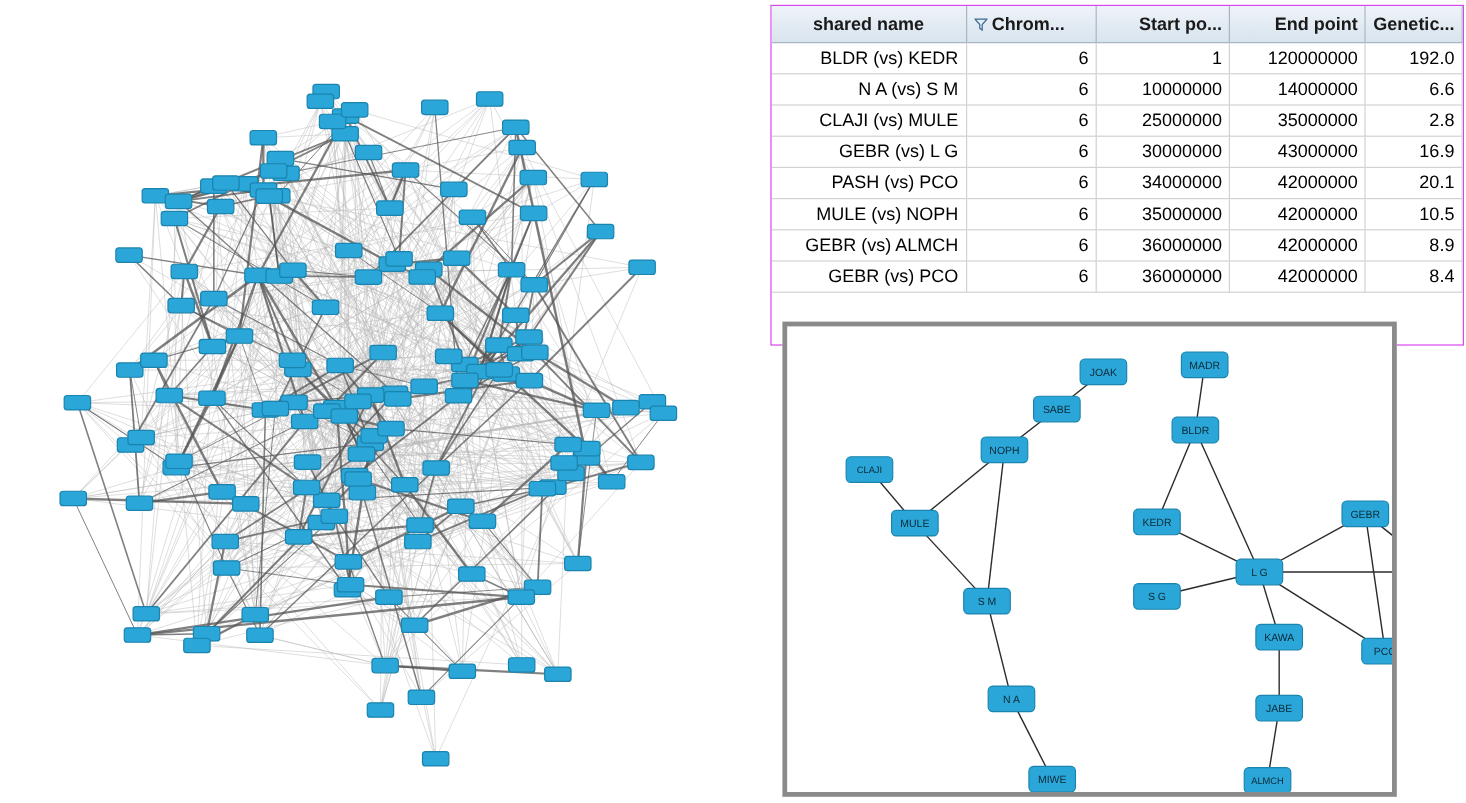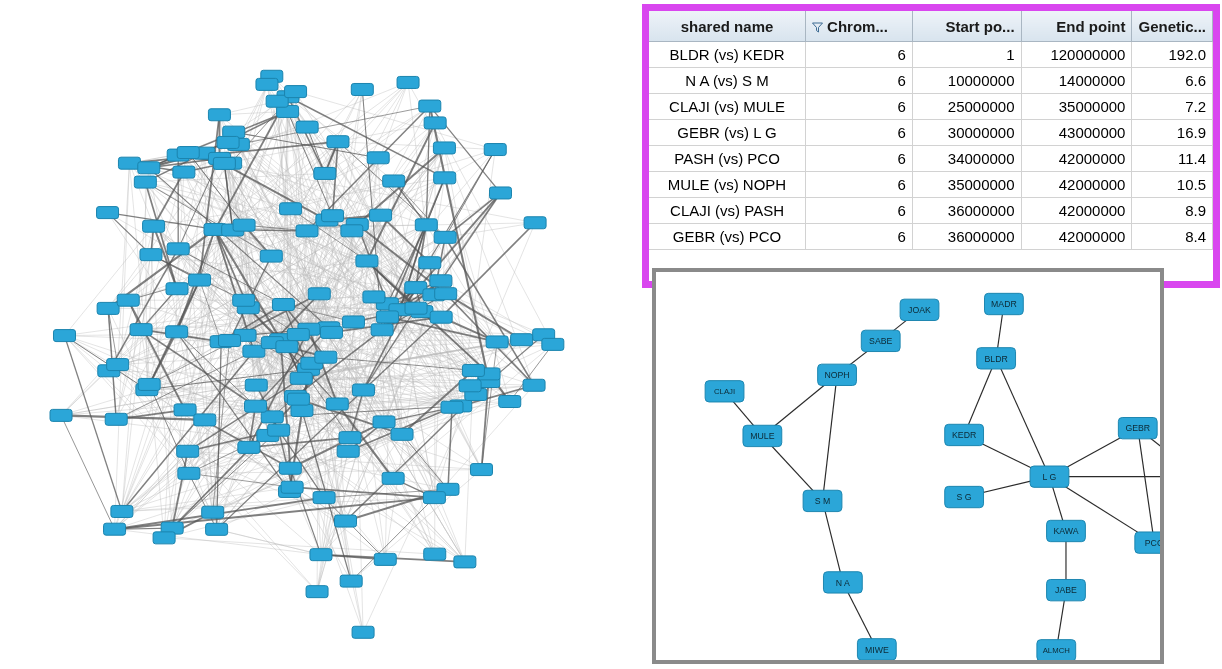--- a/index.html
+++ b/index.html
@@ -40,21 +40,21 @@
   }
 
   
   #table-panel {
     position: absolute;
     left: 2px;
     top: 4px;
     width: 578px;
     height: 284px;
     background: #ffffff;
-    border: 7px solid #d946ef;
+    border: 1px solid #d946ef;
     box-sizing: border-box;
     overflow: hidden;
   }
   table.grid {
     border-collapse: collapse;
     width: 100%;
     font-size: 15px;
     color: #000000;
   }
   table.grid th {
@@ -74,21 +74,21 @@
   table.grid th.col-end { text-align: right; width: 112px; }
   table.grid th.col-gen { text-align: right; }
   table.grid td {
     border-right: 1px solid #d2d2d2;
     border-bottom: 1px solid #d2d2d2;
     padding: 2px 6px;
     height: 21px;
     white-space: nowrap;
     font-size: 15px;
   }
-  td.t-left { text-align: center; }
+  td.t-left { text-align: right; }
   td.t-right { text-align: right; }
   .filter-icon {
     display: inline-block;
     width: 11px;
     height: 11px;
     margin-right: 4px;
     vertical-align: -1px;
   }
 
   
@@ -1148,45 +1148,45 @@
               <td class="t-right">6</td>
               <td class="t-right">10000000</td>
               <td class="t-right">14000000</td>
               <td class="t-right">6.6</td>
             </tr>
             <tr>
               <td class="t-left">CLAJI (vs) MULE</td>
               <td class="t-right">6</td>
               <td class="t-right">25000000</td>
               <td class="t-right">35000000</td>
-              <td class="t-right">7.2</td>
+              <td class="t-right">2.8</td>
             </tr>
             <tr>
               <td class="t-left">GEBR (vs) L G</td>
               <td class="t-right">6</td>
               <td class="t-right">30000000</td>
               <td class="t-right">43000000</td>
               <td class="t-right">16.9</td>
             </tr>
             <tr>
               <td class="t-left">PASH (vs) PCO</td>
               <td class="t-right">6</td>
               <td class="t-right">34000000</td>
               <td class="t-right">42000000</td>
-              <td class="t-right">11.4</td>
+              <td class="t-right">20.1</td>
             </tr>
             <tr>
               <td class="t-left">MULE (vs) NOPH</td>
               <td class="t-right">6</td>
               <td class="t-right">35000000</td>
               <td class="t-right">42000000</td>
               <td class="t-right">10.5</td>
             </tr>
             <tr>
-              <td class="t-left">CLAJI (vs) PASH</td>
+              <td class="t-left">GEBR (vs) ALMCH</td>
               <td class="t-right">6</td>
               <td class="t-right">36000000</td>
               <td class="t-right">42000000</td>
               <td class="t-right">8.9</td>
             </tr>
             <tr>
               <td class="t-left">GEBR (vs) PCO</td>
               <td class="t-right">6</td>
               <td class="t-right">36000000</td>
               <td class="t-right">42000000</td>

